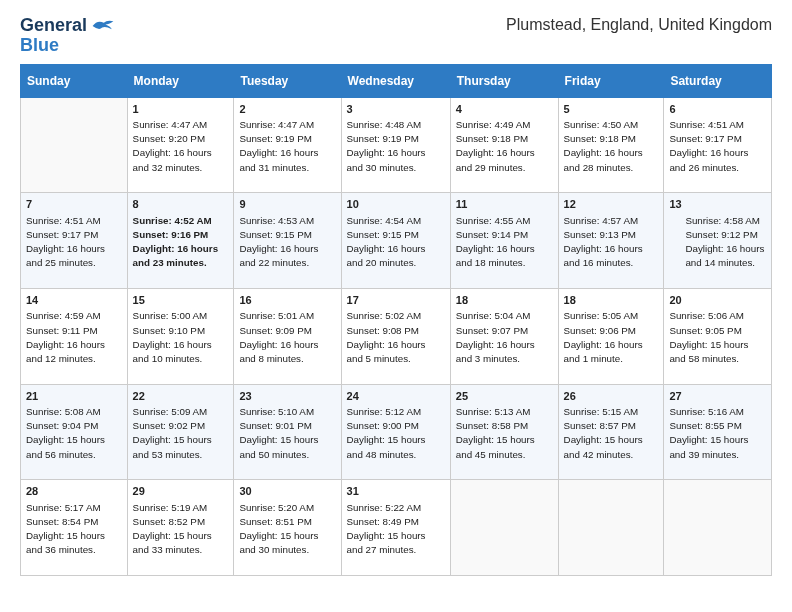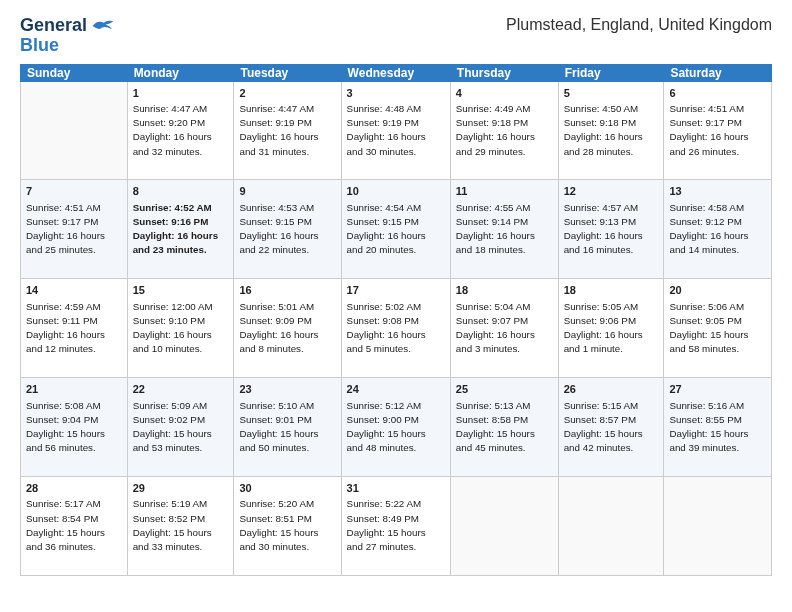--- a/index.html
+++ b/index.html
@@ -64,21 +64,21 @@
       width: 100%;
       border-collapse: collapse;
       flex: 1;
       font-size: 10.5px;
     }
     .calendar-table thead tr th {
       background: #2e7bc4;
       color: #fff;
       font-size: 12px;
       font-weight: bold;
-      padding: 1px 6px;
+      padding: 9px 6px;
       text-align: left;
       border: 1px solid #2e7bc4;
     }
     .calendar-table tbody tr td {
       border: 1px solid #ccc;
       vertical-align: top;
       padding: 4px 5px;
       width: 113px;
       color: #222;
       line-height: 1.4;
@@ -220,37 +220,37 @@
           </td>
           <td>
             <span class="day-num">12</span>
             <div class="day-info" style="white-space: pre-line;">Sunrise: 4:57 AM
 Sunset: 9:13 PM
 Daylight: 16 hours
 and 16 minutes.</div>
           </td>
           <td>
             <span class="day-num">13</span>
-            <div class="day-info" style="white-space: pre-line;">Sunrise: 4:58 AM
+            <div class="day-info" style="white-space: pre-line; margin-left: 16px;">Sunrise: 4:58 AM
 Sunset: 9:12 PM
 Daylight: 16 hours
 and 14 minutes.</div>
           </td>
         </tr>
         <tr class="row-white">
           <td>
             <span class="day-num">14</span>
             <div class="day-info" style="white-space: pre-line;">Sunrise: 4:59 AM
 Sunset: 9:11 PM
 Daylight: 16 hours
 and 12 minutes.</div>
           </td>
           <td>
             <span class="day-num">15</span>
-            <div class="day-info" style="white-space: pre-line;">Sunrise: 12:00 AM
+            <div class="day-info" style="white-space: pre-line;">Sunrise: 5:00 AM
 Sunset: 9:10 PM
 Daylight: 16 hours
 and 10 minutes.</div>
           </td>
           <td>
             <span class="day-num">16</span>
             <div class="day-info" style="white-space: pre-line;">Sunrise: 5:01 AM
 Sunset: 9:09 PM
 Daylight: 16 hours
 and 8 minutes.</div>

